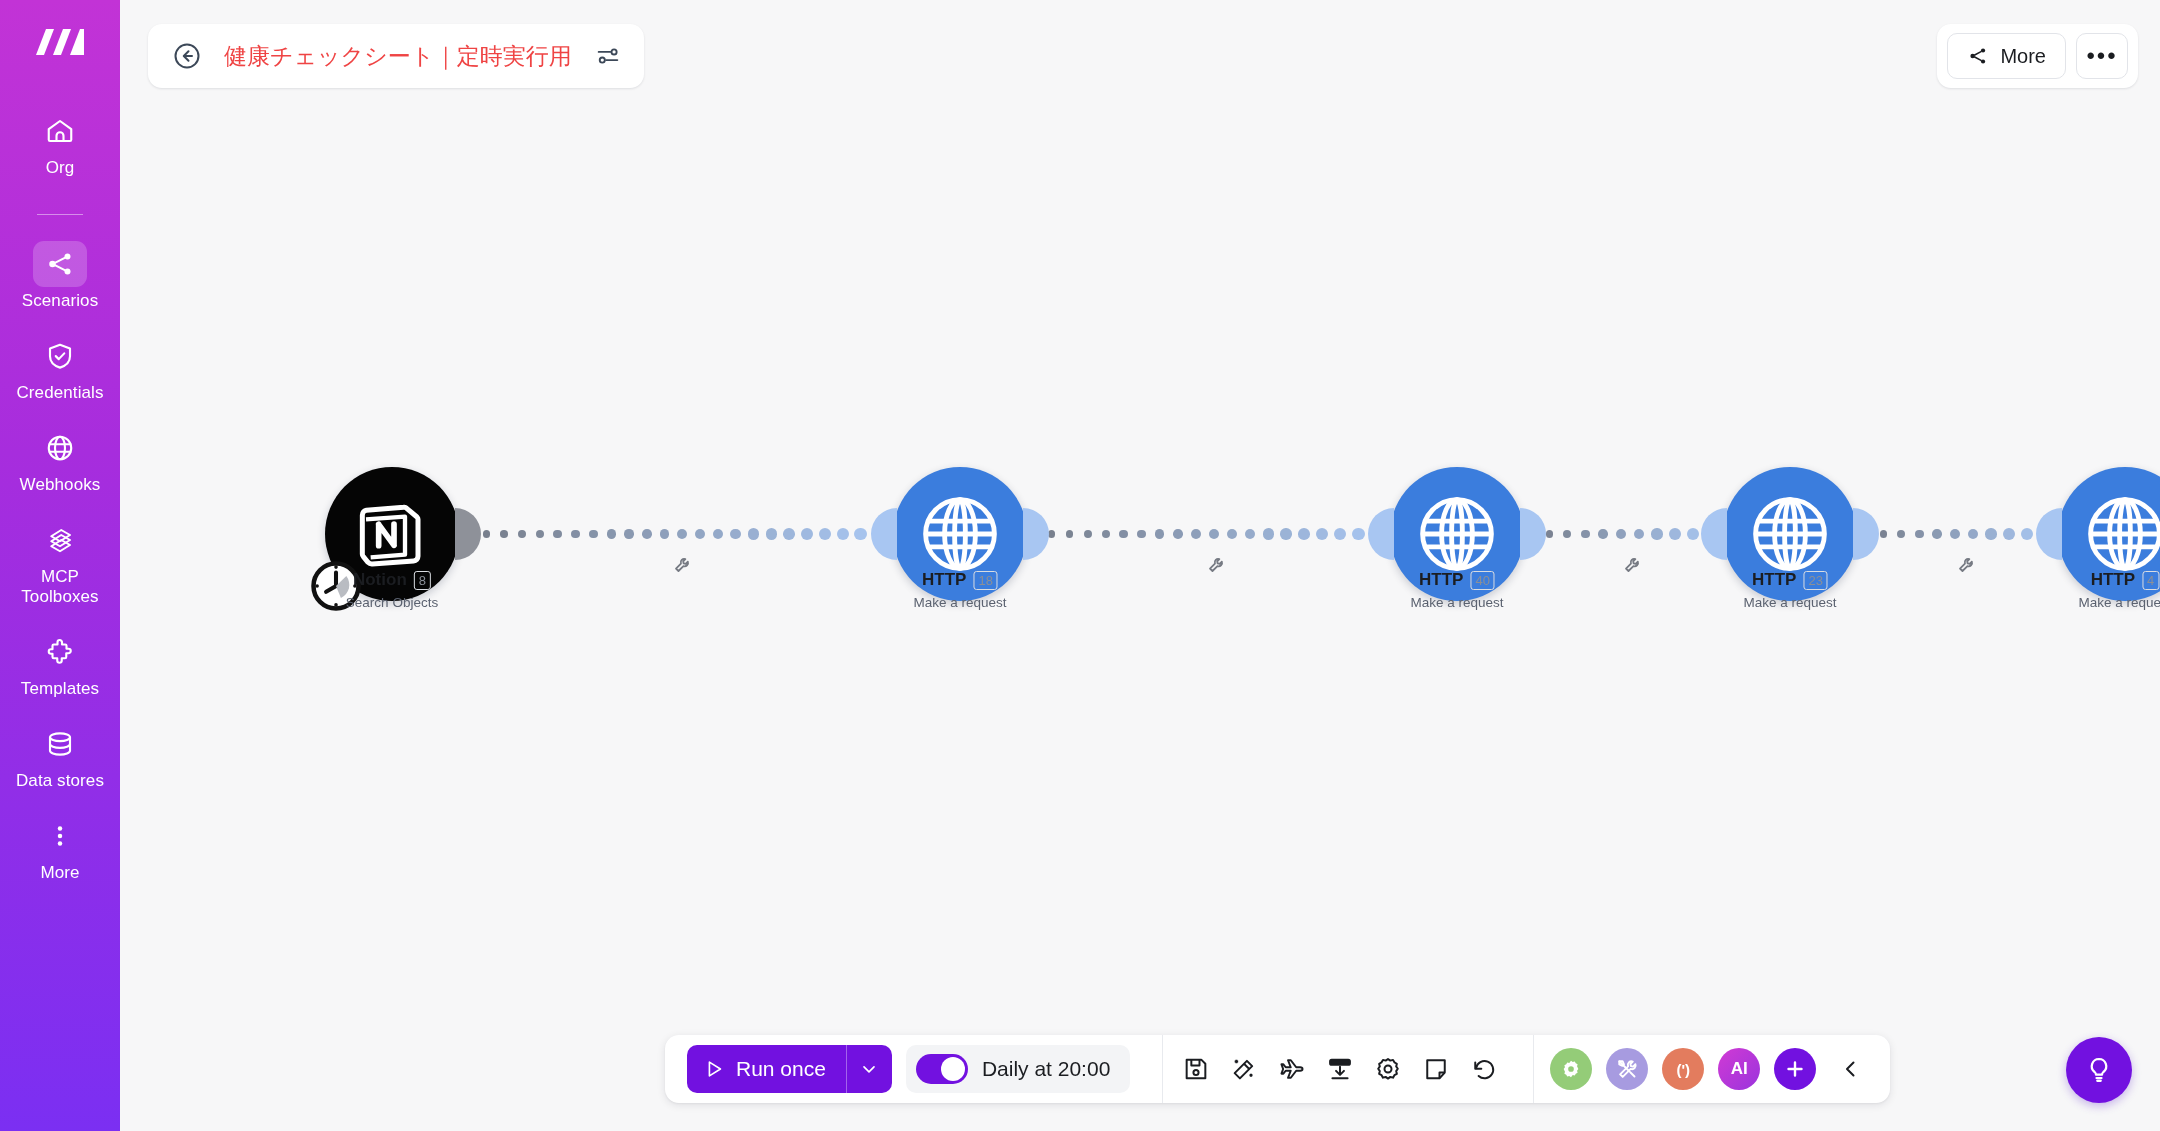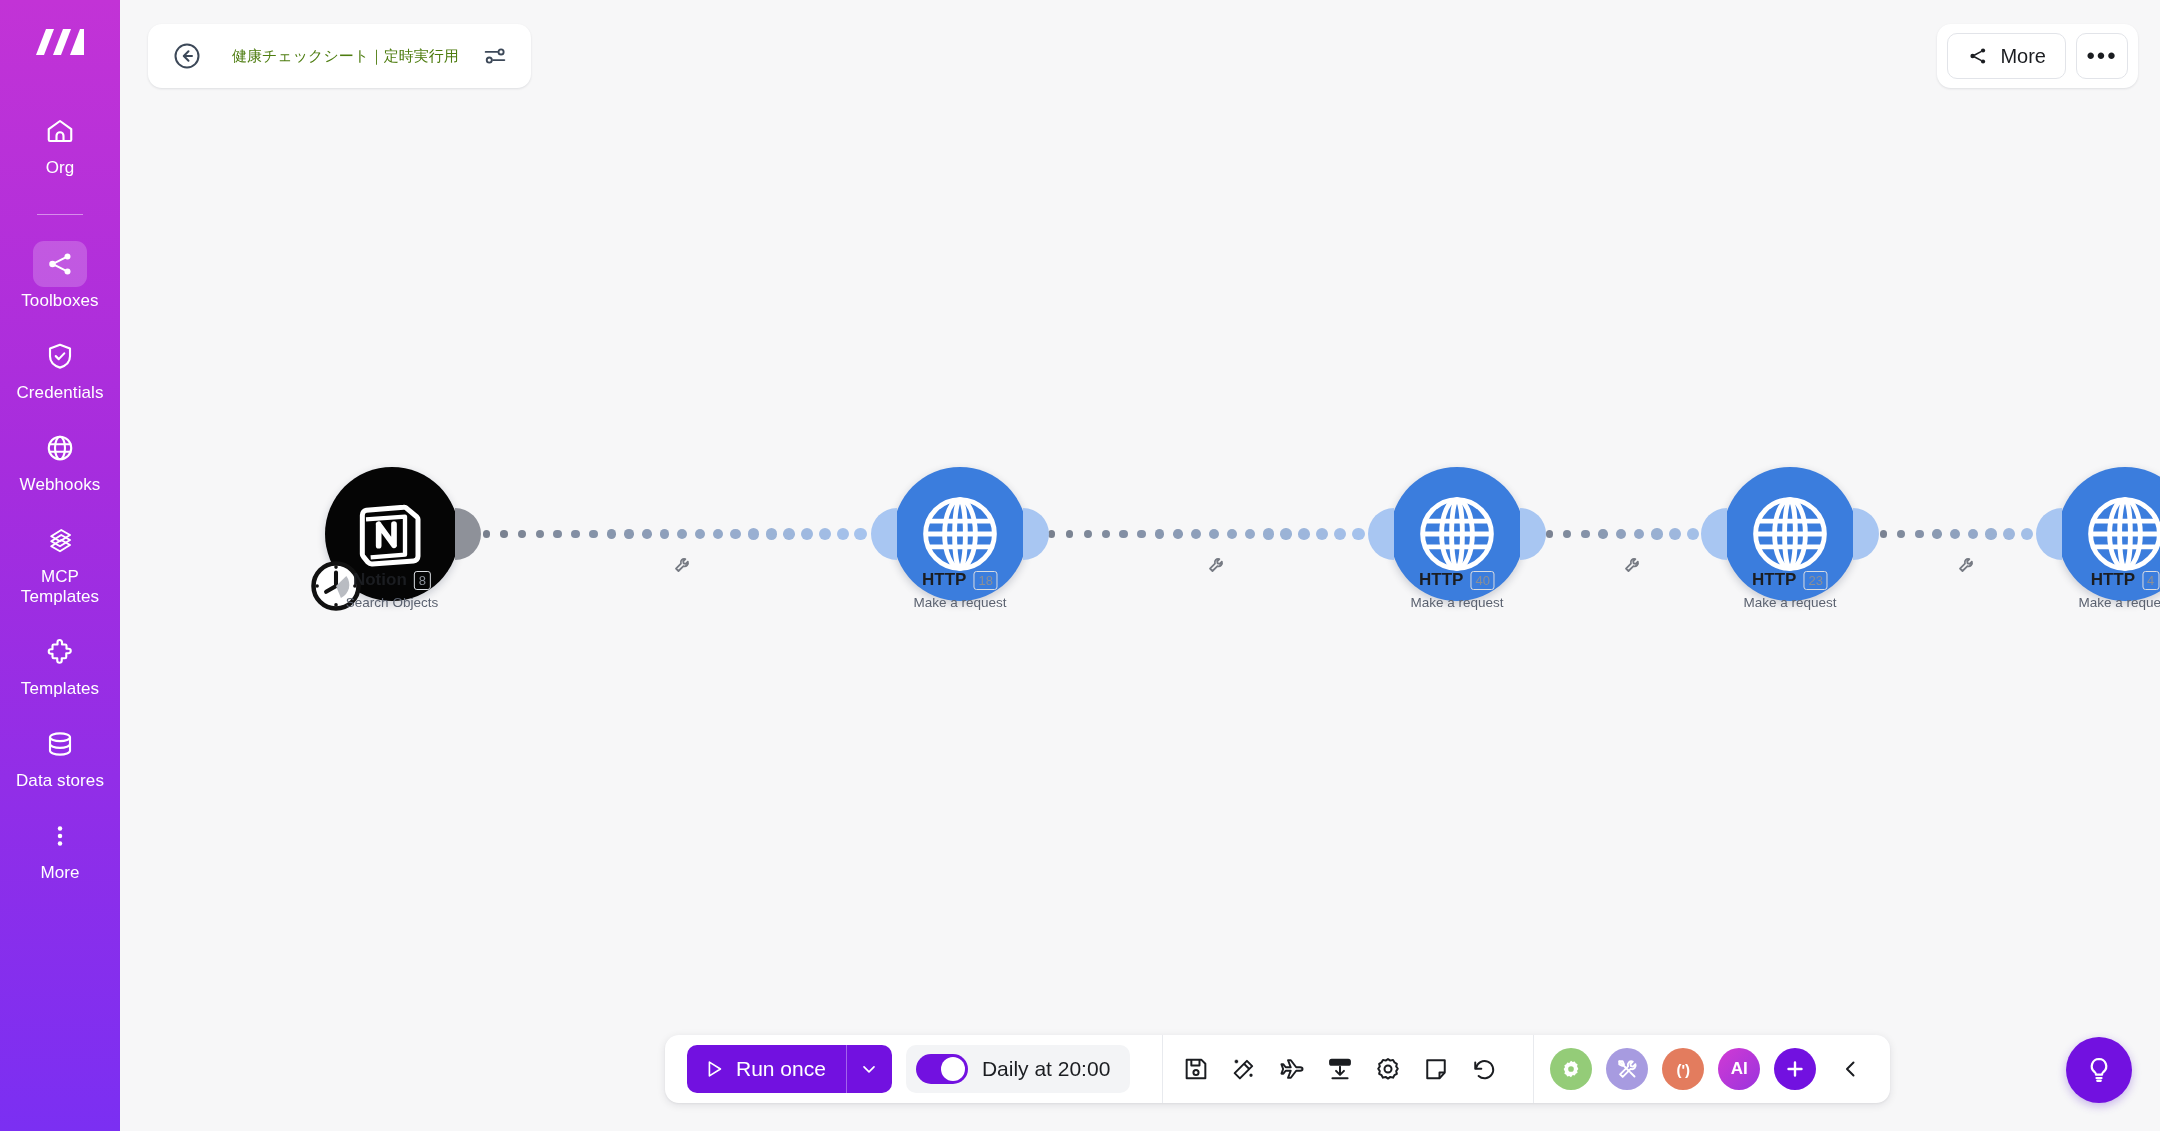--- a/index.html
+++ b/index.html
@@ -40,23 +40,22 @@
   
   .titlebar {
     position: absolute; left: 28px; top: 24px;
     height: 64px; background: #fff; border-radius: 14px;
     display: flex; align-items: center; padding: 0 22px 0 24px;
     box-shadow: 0 1px 3px rgba(16,24,40,.07), 0 1px 2px rgba(16,24,40,.04);
     gap: 22px;
   }
   .back-btn { width: 30px; height: 30px; flex: 0 0 30px; cursor: pointer; display:flex; }
   .scenario-title {
-    font-size: 15px; color: #4d7c0f; white-space: nowrap;
+    font-size: 23px; color: #ef4444; white-space: nowrap;
     font-family: "DejaVu Sans", "Liberation Sans", sans-serif;
-    margin-left: 8px;
   }
   .sliders-btn { width: 28px; height: 28px; cursor: pointer; display:flex; align-items:center; }
 
   .topright {
     position: absolute; right: 22px; top: 24px;
     background: #fff; border-radius: 14px; padding: 9px 10px;
     display: flex; align-items: center; gap: 10px;
     box-shadow: 0 1px 3px rgba(16,24,40,.07), 0 1px 2px rgba(16,24,40,.04);
   }
   .share-btn {
@@ -176,21 +175,21 @@
 
     <div class="nav-item active">
       <span class="nav-icon">
         <svg width="30" height="30" viewBox="0 0 24 24" fill="none" stroke="#fff" stroke-width="1.7" stroke-linecap="round">
           <circle cx="18" cy="6" r="2.4" fill="#fff" stroke="none"></circle>
           <circle cx="18" cy="18" r="2.4" fill="#fff" stroke="none"></circle>
           <circle cx="6" cy="12" r="2.6" fill="#fff" stroke="none"></circle>
           <path d="M8.3 10.9 L15.8 7.1 M8.3 13.1 L15.8 16.9"></path>
         </svg>
       </span>
-      <span class="nav-label">Toolboxes</span>
+      <span class="nav-label">Scenarios</span>
     </div>
 
     <div class="nav-item">
       <span class="nav-icon">
         <svg width="30" height="30" viewBox="0 0 24 24" fill="none" stroke="#fff" stroke-width="1.7" stroke-linecap="round" stroke-linejoin="round">
           <path d="M12 3 L20 6 v6.2 c0 4.3-3.3 7.6-8 9.1 -4.7-1.5-8-4.8-8-9.1 V6 Z"></path>
           <path d="M8.6 12.1 l2.4 2.4 4.4-4.6"></path>
         </svg>
       </span>
       <span class="nav-label">Credentials</span>
@@ -208,21 +207,21 @@
     </div>
 
     <div class="nav-item">
       <span class="nav-icon">
         <svg width="30" height="30" viewBox="0 0 24 24" fill="none" stroke="#fff" stroke-width="1.6" stroke-linejoin="round">
           <path d="M5 9 L13 4 L20 8 L12 13 Z"></path>
           <path d="M5 13 L13 8 L20 12 L12 17 Z"></path>
           <path d="M5 17 L13 12 L20 16 L12 21 Z"></path>
         </svg>
       </span>
-      <span class="nav-label">MCP Templates</span>
+      <span class="nav-label">MCP Toolboxes</span>
     </div>
 
     <div class="nav-item">
       <span class="nav-icon">
         <svg width="30" height="30" viewBox="0 0 24 24" fill="none" stroke="#fff" stroke-width="1.7" stroke-linejoin="round">
           <path d="M10 4.2 a1.8 1.8 0 0 1 3.6 0 V6 h2.6 a1 1 0 0 1 1 1 v2.4 h1.6 a1.8 1.8 0 0 1 0 3.6 H17 V16 a1 1 0 0 1-1 1 h-2.6 v1.8 a1.8 1.8 0 0 1-3.6 0 V17 H7 a1 1 0 0 1-1-1 v-2.6 H4.8 a1.8 1.8 0 0 1 0-3.6 H6 V7 a1 1 0 0 1 1-1 h3 Z"></path>
         </svg>
       </span>
       <span class="nav-label">Templates</span>
     </div>

